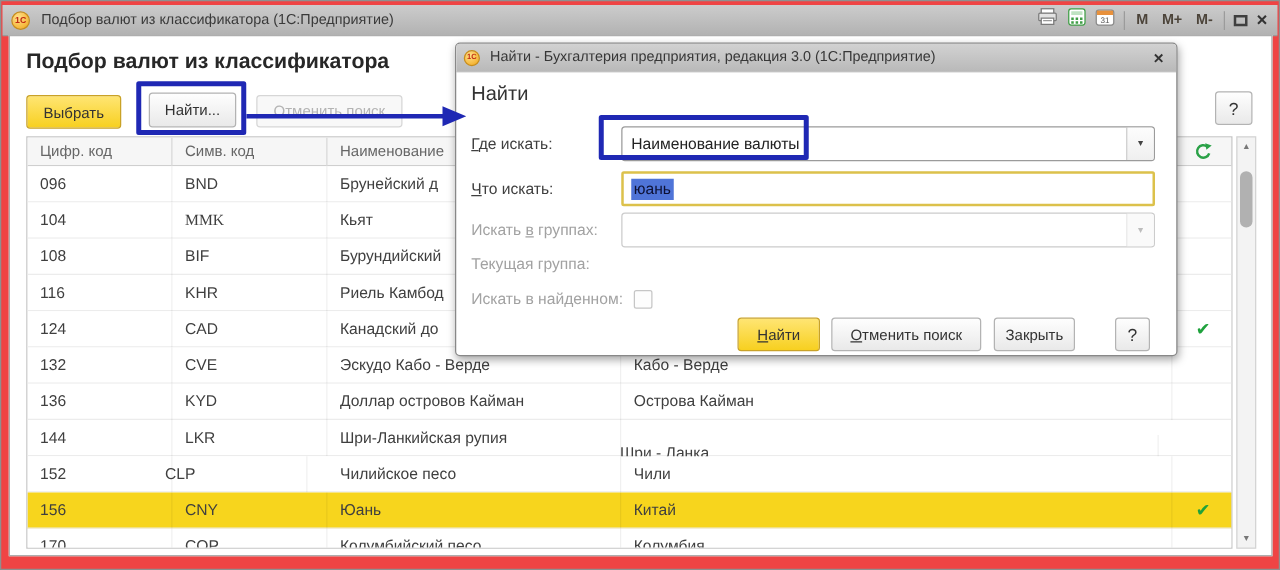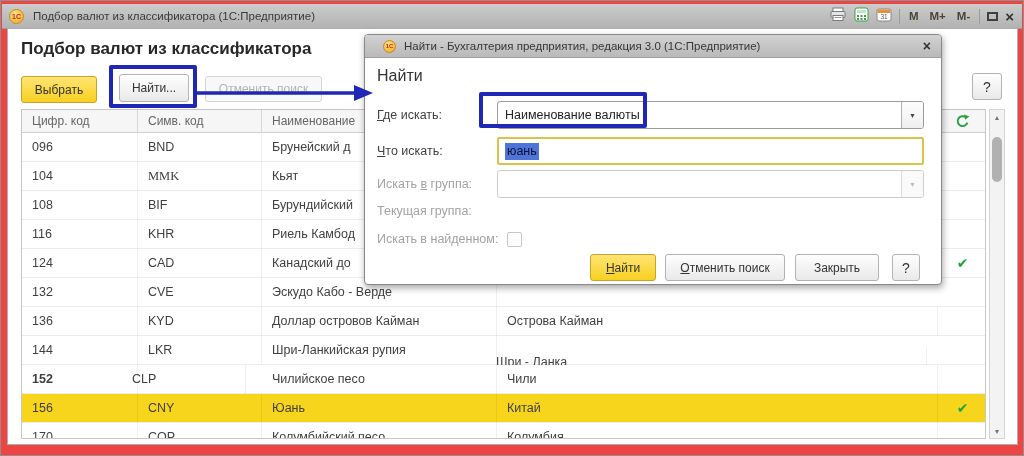--- a/index.html
+++ b/index.html
@@ -49,21 +49,21 @@
     border:1px solid #d4d4d4;box-sizing:border-box;}
   .vs-btn{position:absolute;left:0;width:100%;height:14px;display:flex;align-items:center;justify-content:center;
     font-size:7px;color:#777;}
   .vs-thumb{position:absolute;left:2px;right:2px;top:27px;height:45px;background:#b1b1b1;border-radius:6px;}
   
   .dialog{position:absolute;left:363px;top:33px;width:578px;height:251px;z-index:10;
     background:#fff;border:1px solid #888;border-radius:4px;box-sizing:border-box;
     box-shadow:1px 3px 7px rgba(0,0,0,0.35);}
   .dlg-titlebar{position:absolute;left:0;top:0;right:0;height:23px;border-radius:3px 3px 0 0;
     background:linear-gradient(#d2d2d2,#b9b9b9);border-bottom:1px solid #a0a0a0;
-    display:flex;align-items:center;box-sizing:border-box;padding-left:12px;}
+    display:flex;align-items:center;box-sizing:border-box;}
   .dlg-titlebar .appicon{width:13px;height:13px;font-size:6px;margin-left:6px;}
   .dlg-title{font-size:11.5px;color:#373737;margin-left:8px;white-space:nowrap;overflow:hidden;}
   .dlg-close{margin-left:auto;padding-right:10px;font-size:14px;font-weight:bold;color:#333;}
   .dlg-heading{position:absolute;left:12px;top:32px;font-size:16px;color:#333;}
   .dlg-label{position:absolute;left:12px;font-size:12.5px;color:#3f3f3f;line-height:28px;white-space:nowrap;}
   .dlg-label.dim{color:#a2a2a2;}
   .key{text-decoration:underline;}
   .combo{position:absolute;left:132px;width:427px;height:28px;border:1px solid #9b9b9b;border-radius:3px;
     box-sizing:border-box;background:#fff;font-size:12.5px;color:#222;}
   .combo .val{position:absolute;left:7px;top:0;line-height:26px;white-space:nowrap;}
@@ -187,38 +187,39 @@
             <span class="td" style="left: 0px; width: 116px;">124</span>
             <span class="td" style="left: 116px; width: 124px;">CAD</span>
             <span class="td" style="left: 240px; width: 235px;">Канадский до</span>
             <span class="td" style="left: 475px; width: 441px;"></span>
             <span class="td check" style="left: 916px; width: 49px;">✔</span>
           </div>
           <div class="trow" style="top: 168px;">
             <span class="td" style="left: 0px; width: 116px;">132</span>
             <span class="td" style="left: 240px; width: 235px;">Эскудо Кабо - Верде</span>
             <span class="td" style="left: 116px; width: 124px;">CVE</span>
+            <span class="td" style="left: 475px; width: 441px;">Кабо - Верде</span>
             <span class="td check" style="left: 916px; width: 49px;"></span>
           </div>
           <div class="trow" style="top: 197px;">
             <span class="td" style="left: 0px; width: 116px;">136</span>
             <span class="td" style="left: 116px; width: 124px;">KYD</span>
             <span class="td" style="left: 240px; width: 235px;">Доллар островов Кайман</span>
             <span class="td" style="left: 475px; width: 441px;">Острова Кайман</span>
             <span class="td check" style="left: 916px; width: 49px;"></span>
           </div>
           <div class="trow" style="top: 226px;">
             <span class="td" style="left: 0px; width: 116px;">144</span>
             <span class="td" style="left: 116px; width: 124px;">LKR</span>
             <span class="td" style="left: 240px; width: 235px;">Шри-Ланкийская рупия</span>
             <span class="td" style="left: 464px; width: 441px; margin-top: 12px;">Шри - Ланка</span>
             <span class="td check" style="left: 916px; width: 49px;"></span>
           </div>
           <div class="trow" style="top: 255px;">
-            <span class="td" style="left: 0px; width: 116px; font-weight: bold;">152</span>
+            <span class="td" style="left: 0px; width: 116px;">152</span>
             <span class="td" style="left: 100px; width: 124px;">CLP</span>
             <span class="td" style="left: 240px; width: 235px;">Чилийское песо</span>
             <span class="td" style="left: 475px; width: 441px;">Чили</span>
             <span class="td check" style="left: 916px; width: 49px;"></span>
           </div>
           <div class="trow selected" style="top: 284px; background: rgb(247, 213, 29);">
             <span class="td" style="left: 0px; width: 116px;">156</span>
             <span class="td" style="left: 116px; width: 124px;">CNY</span>
             <span class="td" style="left: 240px; width: 235px;">Юань</span>
             <span class="td" style="left: 475px; width: 441px;">Китай</span>
@@ -256,38 +257,38 @@
     <div class="combo" style="top:66px;">
       <span class="val">Наименование валюты</span>
       <span class="arrow">▼</span>
     </div>
 
     <div class="dlg-label" style="top:102px;"><span class="key">Ч</span><span>то искать:</span></div>
     <div class="finput" style="top:102px;">
       <span class="sel">юань</span>
     </div>
 
-    <div class="dlg-label dim" style="top:135px;"><span>Искать </span><span class="key">в</span><span> группа:</span></div>
+    <div class="dlg-label dim" style="top:135px;"><span>Искать </span><span class="key">в</span><span> группах:</span></div>
     <div class="combo disabled" style="top:135px;">
       <span class="val"></span>
       <span class="arrow">▼</span>
     </div>
 
     <div class="dlg-label dim" style="top:166px;line-height:20px;">Текущая группа:</div>
 
     <div class="dlg-label dim" style="top:190px;">Искать в найденном:</div>
     <div class="checkbox" style="top:197px;"></div>
 
     <div class="btn yellow dlg-btn" style="left:225px;width:66px;">
         <span><span class="key">Н</span><span>айти</span></span>
       </div>
     <div class="btn dlg-btn" style="left:300px;width:120px;">
         <span><span class="key">О</span><span>тменить поиск</span></span>
       </div>
-    <div class="btn dlg-btn" style="left:430px;width:84px;">Закрыть</div>
+    <div class="btn dlg-btn" style="left:430px;width:65px;">Закрыть</div>
     <div class="btn dlg-btn helpbtn" style="left:527px;width:28px;">?</div>
   </div>
 
   <div class="ann ann-rect" style="left:108px;top:64px;width:88px;height:43px;"></div>
   <div class="ann ann-rect" style="left:478px;top:91px;width:168px;height:36px;"></div>
   <svg class="ann" style="left:196px;top:80px;" width="177" height="24">
     <line x1="0" y1="12" x2="160" y2="12" stroke="#1f28b4" stroke-width="3.5"></line>
     <polygon points="157,4 176,12 157,20" fill="#1f28b4"></polygon>
   </svg>
 

